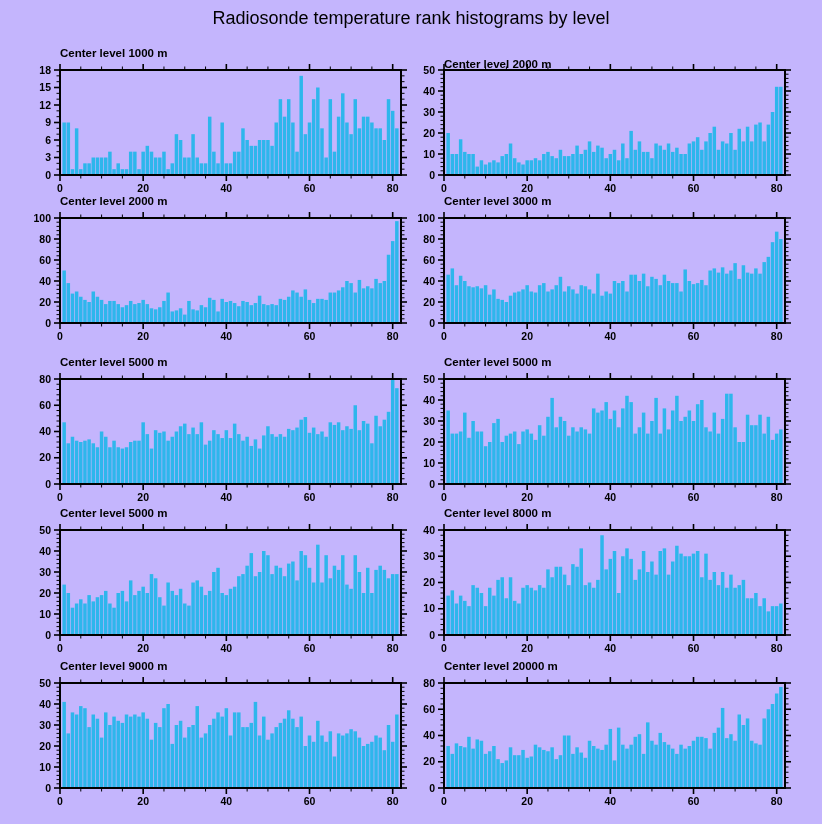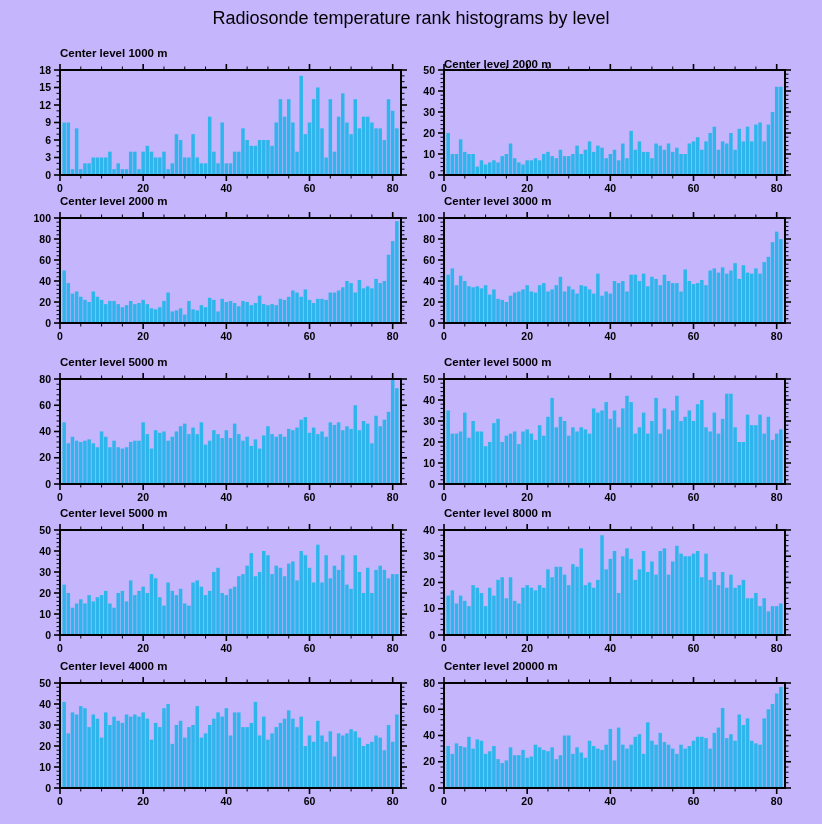--- a/index.html
+++ b/index.html
@@ -1452,21 +1452,21 @@
         <line x1="391" y1="18.5" x2="394.5" y2="18.5" stroke="#000000" stroke-width="1"></line>
         <line x1="50" y1="13.25" x2="46.5" y2="13.25" stroke="#000000" stroke-width="1"></line>
         <line x1="391" y1="13.25" x2="394.5" y2="13.25" stroke="#000000" stroke-width="1"></line>
         <line x1="50" y1="8" x2="44" y2="8" stroke="#000000" stroke-width="1.6"></line>
         <line x1="391" y1="8" x2="397" y2="8" stroke="#000000" stroke-width="1.6"></line>
         <text x="41" y="11.5" text-anchor="end" font-size="10.5" font-weight="bold" font-family="&quot;Liberation Sans&quot;, sans-serif" fill="#000000">40</text>
       </svg>
   </div>
 
   <div class="cell">
-    <div class="sub-title" style="left:60px;top:660px">Center level 4000 m</div>
+    <div class="sub-title" style="left:60px;top:660px">Center level 9000 m</div>
     <svg class="plot" style="left:10px;top:675px" width="420" height="140">
         <rect x="52.41" y="26.90" width="3.49" height="86.10" fill="#2EB6EC"></rect>
         <rect x="56.57" y="58.40" width="3.49" height="54.60" fill="#2EB6EC"></rect>
         <rect x="60.73" y="37.40" width="3.49" height="75.60" fill="#2EB6EC"></rect>
         <rect x="64.89" y="39.50" width="3.49" height="73.50" fill="#2EB6EC"></rect>
         <rect x="69.05" y="31.10" width="3.49" height="81.90" fill="#2EB6EC"></rect>
         <rect x="73.20" y="33.20" width="3.49" height="79.80" fill="#2EB6EC"></rect>
         <rect x="77.36" y="52.10" width="3.49" height="60.90" fill="#2EB6EC"></rect>
         <rect x="81.52" y="39.50" width="3.49" height="73.50" fill="#2EB6EC"></rect>
         <rect x="85.68" y="43.70" width="3.49" height="69.30" fill="#2EB6EC"></rect>

